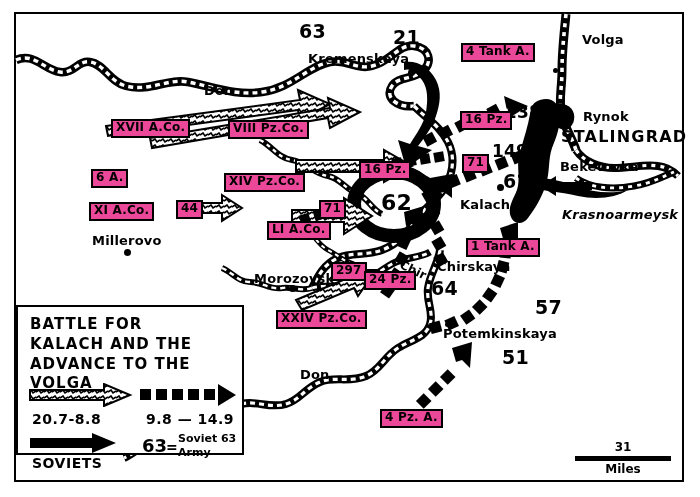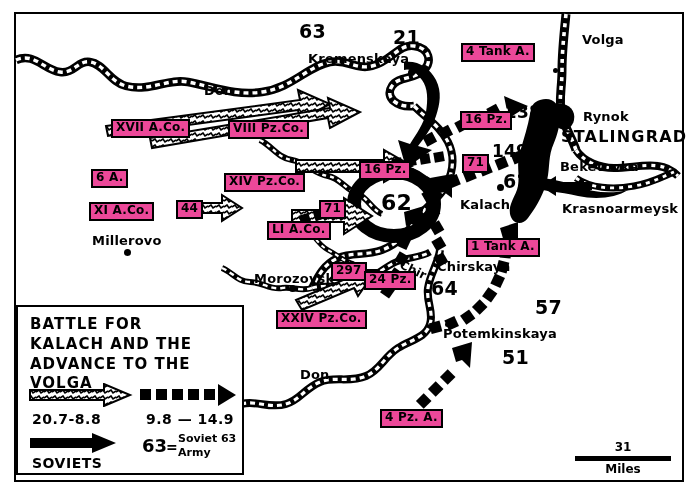--- a/index.html
+++ b/index.html
@@ -18,21 +18,21 @@
   
   .army{font-family:"DejaVu Sans",sans-serif;font-weight:bold;font-size:19px;}
   .army.sm{font-size:17px;}
   
   .unit{font-family:"DejaVu Sans",sans-serif;font-weight:bold;font-size:12px;
         border:2px solid #000;background:#ec4899;padding:0px 3px 1px 3px;
         display:inline-block;line-height:1.15;}
   .unit.two{padding:1px 3px 2px 3px;}
   .riverlbl{font-family:"DejaVu Sans",sans-serif;font-weight:bold;font-size:13px;}
   
-  #legend{position:absolute;left:16px;top:305px;width:228px;height:170px;
+  #legend{position:absolute;left:16px;top:305px;width:228px;height:150px;
           border:2px solid #000;background:#fff;box-sizing:border-box;}
   #legend .title{font-family:"DejaVu Sans",sans-serif;font-weight:bold;
                  font-size:15px;letter-spacing:1px;line-height:1.32;
                  padding:8px 0 0 12px;}
   #legend .row{position:absolute;}
   #legend .cap{font-family:"DejaVu Sans",sans-serif;font-weight:bold;
                font-size:14px;letter-spacing:.5px;}
   #legend .eq{font-family:"DejaVu Sans",sans-serif;font-weight:bold;font-size:18px;}
   #legend .eqsm{font-family:"DejaVu Sans",sans-serif;font-weight:bold;font-size:11px;
                 line-height:1.1;}
@@ -267,21 +267,21 @@
 
   <div class="lbl riverlbl" style="left:204px;top:84px;">Don</div>
   <div class="lbl riverlbl" style="left:300px;top:368px;">Don</div>
   <div class="lbl riverlbl" style="left:582px;top:33px;">Volga</div>
   <div class="lbl riverlbl" style="left:399px;top:264px;transform:rotate(26deg);font-size:12px;">Chir</div>
 
   <div class="lbl place" style="left:308px;top:52px;">Kremenskaya</div>
   <div class="lbl place big" style="left:561px;top:129px;">STALINGRAD</div>
   <div class="lbl place" style="left:583px;top:110px;">Rynok</div>
   <div class="lbl place" style="left:560px;top:160px;">Beketovka</div>
-  <div class="lbl place" style="left:562px;top:202px;">Krasnoarmeysk</div>
+  <div class="lbl place" style="left:562px;top:208px;font-style:italic;">Krasnoarmeysk</div>
   <div class="lbl place" style="left:460px;top:198px;">Kalach</div>
   <div class="lbl place" style="left:437px;top:260px;">Chirskaya</div>
   <div class="lbl place" style="left:443px;top:327px;">Potemkinskaya</div>
   <div class="lbl place" style="left:92px;top:234px;">Millerovo</div>
   <div class="lbl place" style="left:254px;top:272px;">Morozovsk</div>
 
   <div class="lbl army" style="left:299px;top:22px;">63</div>
   <div class="lbl army" style="left:393px;top:28px;">21</div>
   <div class="lbl army sm" style="left:505px;top:104px;">238</div>
   <div class="lbl army sm" style="left:492px;top:143px;">149</div>

